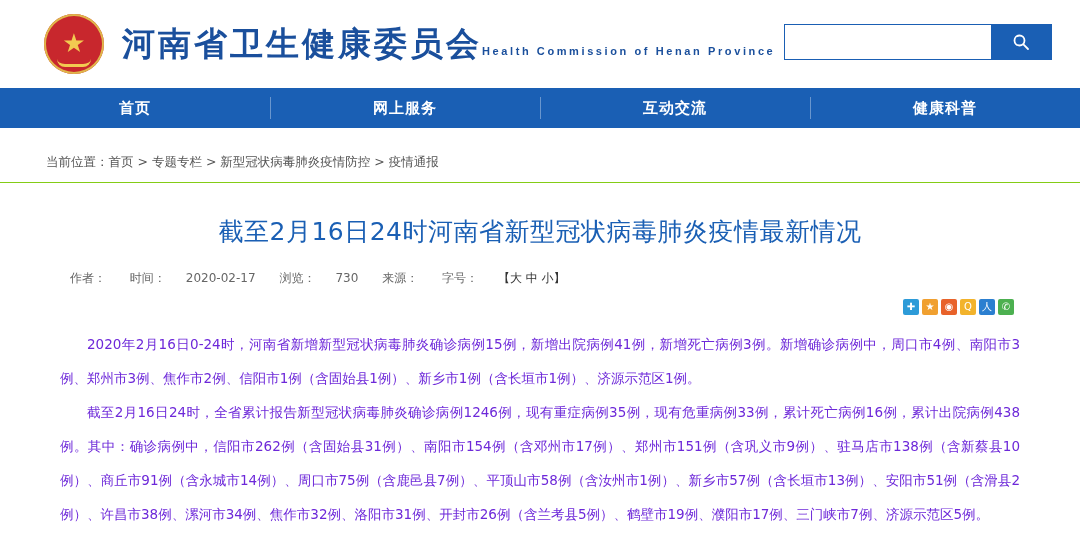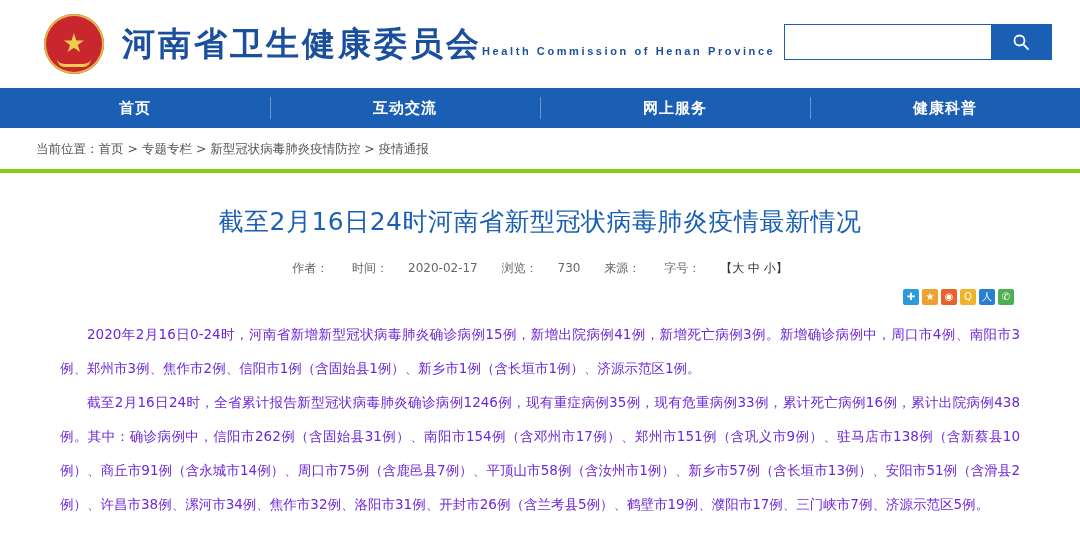--- a/index.html
+++ b/index.html
@@ -129,44 +129,45 @@
     position: absolute;
     left: 0;
     top: 9px;
     bottom: 9px;
     width: 1px;
     background: rgba(255,255,255,0.35);
   }
 
   
   .breadcrumb {
-    padding: 13px 0 11px 36px;
+    padding: 13px 0 11px 46px;
     font-size: 12.5px;
     color: #555;
-    border-bottom: 4px solid #84cc16;
-    font-family: "DejaVu Sans", "Liberation Sans", sans-serif;
+    border-bottom: 1px solid #84cc16;
+    font-family: "DejaVu Sans", "Liberation Sans", sans-serif;
+    margin-top: 13px;
   }
   .breadcrumb a { color: #555; text-decoration: none; }
 
   
   .article {
     padding: 0 60px;
   }
   .art-title {
     text-align: center;
     font-size: 25px;
     font-weight: normal;
     color: #1a5fb4;
     margin-top: 32px;
     letter-spacing: 0.5px;
     font-family: "DejaVu Sans", "Liberation Sans", sans-serif;
   }
   .art-meta {
     margin-top: 22px;
-    text-align: center;
+    text-align: left;
     font-size: 12px;
     color: #666;
     font-family: "DejaVu Sans", "Liberation Sans", sans-serif;
   }
   .art-meta span { margin: 0 10px; }
   .art-meta .sizes { color: #333; }
 
   .share-row {
     display: flex;
     justify-content: flex-end;
@@ -220,22 +221,22 @@
         <svg width="18" height="18" viewBox="0 0 18 18">
           <circle cx="7.5" cy="7.5" r="5" fill="none" stroke="#ffffff" stroke-width="1.8"></circle>
           <line x1="11.4" y1="11.4" x2="16" y2="16" stroke="#ffffff" stroke-width="1.8" stroke-linecap="round"></line>
         </svg>
       </button>
     </div>
   </div>
 
   <div class="nav">
     <div class="nav-item">首页</div>
+    <div class="nav-item">网上服务</div>
     <div class="nav-item">互动交流</div>
-    <div class="nav-item">网上服务</div>
     <div class="nav-item">健康科普</div>
   </div>
 
   <div class="breadcrumb">
     <span>当前位置：</span><a href="#">首页</a><span> &gt; </span><a href="#">专题专栏</a><span> &gt; </span><a href="#">新型冠状病毒肺炎疫情防控</a><span> &gt; </span><a href="#">疫情通报</a>
   </div>
 
   <div class="article">
     <div class="art-title">截至2月16日24时河南省新型冠状病毒肺炎疫情最新情况</div>
 

